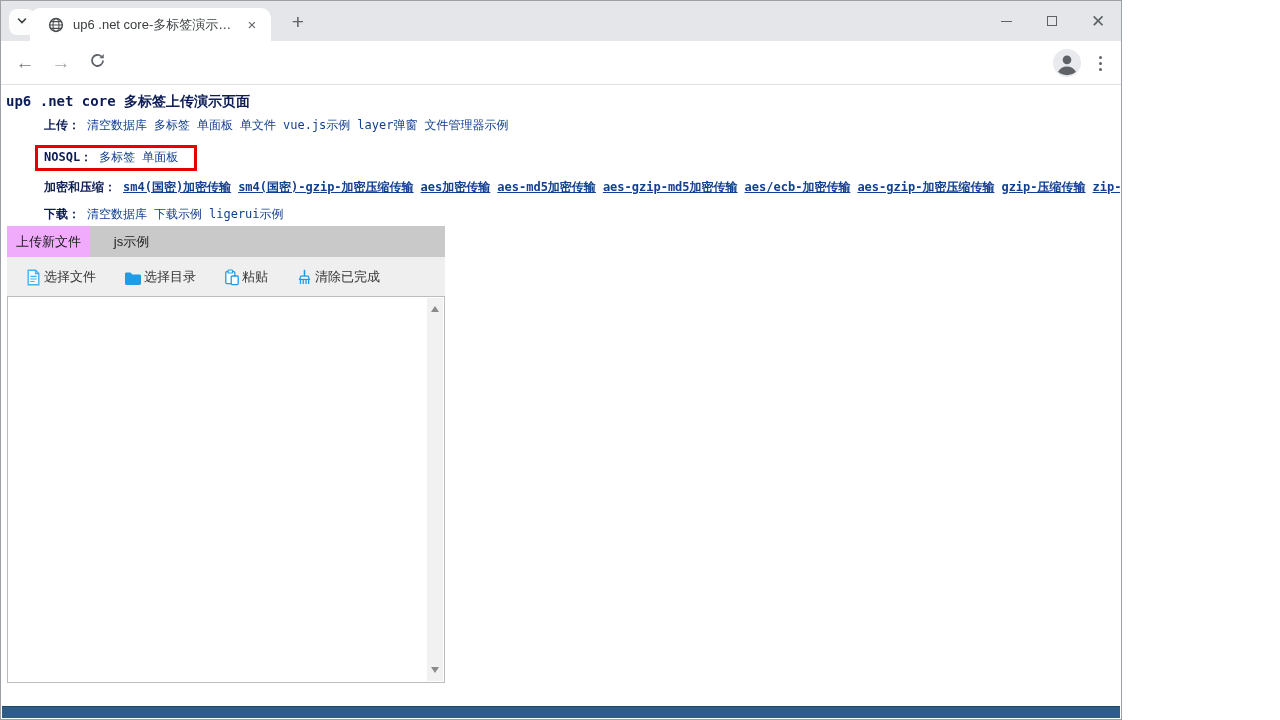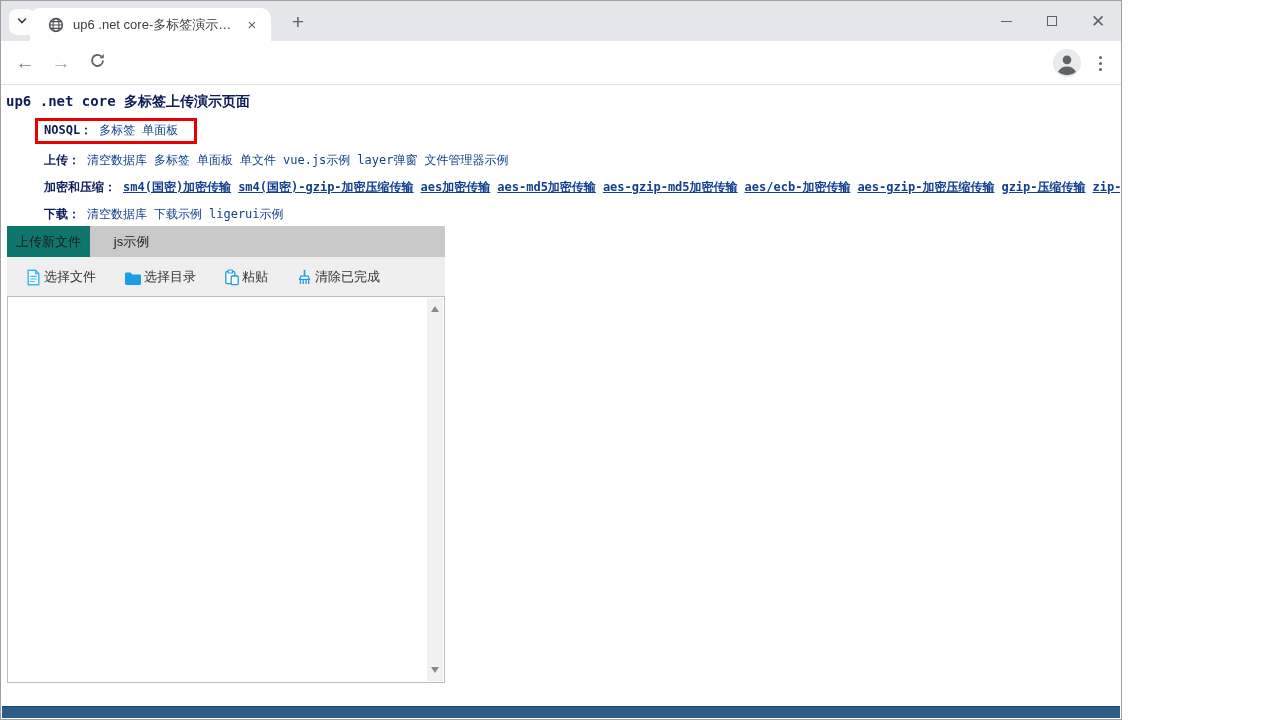--- a/index.html
+++ b/index.html
@@ -42,21 +42,21 @@
   .nav-row.boxed { margin-bottom:9px; }
   .nav-row.boxed .row-inner { border:3px solid #e60000; padding:2px 9px 3px 6px; }
   .nav-label { font-weight:bold; color:#0d1c55; margin-right:7px; }
   .nav-link { color:#123f8f; text-decoration:none; margin-right:7px; cursor:pointer; }
   .nav-row.underline .nav-link { text-decoration:underline;font-weight:bold; }
 
   
   .panel { position:absolute; left:5px; top:140px; width:438px; }
   .panel-tabs { display:flex; height:31px; background:#c9c9c9; }
   .panel-tab { width:83px; line-height:31px; text-align:center; font-size:13px; color:#1b1b1b; font-family:"Liberation Sans", sans-serif; cursor:pointer; }
-  .panel-tab.active { background:#0f766e; }
+  .panel-tab.active { background:#f0abfc; }
   .panel-toolbar { display:flex; align-items:center; height:39px; background:#efefef; padding-left:18px; gap:28px; }
   .tool-btn { display:flex; align-items:flex-end; gap:2px; font-size:13px; color:#333; font-family:"Liberation Sans", sans-serif; cursor:pointer; }
   .file-list { position:relative; height:387px; background:#fff; border:1px solid #bcbcbc; }
   .scrollbar { position:absolute; top:1px; right:1px; bottom:1px; width:16px; background:#f1f1f1; }
   .sb-arrow { position:absolute; left:4px; width:0; height:0; border-left:4px solid transparent; border-right:4px solid transparent; }
   .sb-up { top:8px; border-bottom:6px solid #8a8a8a; }
   .sb-down { bottom:8px; border-top:6px solid #8a8a8a; }
 
   .footer-bar { position:absolute; left:0; right:0; bottom:0; height:12px; background:#2d5c87; border-top:1px solid #1d4668; }
 </style>
@@ -120,22 +120,22 @@
         <i></i>
         <i></i>
         <i></i>
       </div>
   </div>
 
   <div class="page">
     <div class="page-heading">up6 .net core 多标签上传演示页面</div>
 
     <div class="nav-rows">
+        <div class="nav-row"><span class="row-inner"><span class="nav-label">上传：</span><a class="nav-link" href="#">清空数据库</a><a class="nav-link" href="#">多标签</a><a class="nav-link" href="#">单面板</a><a class="nav-link" href="#">单文件</a><a class="nav-link" href="#">vue.js示例</a><a class="nav-link" href="#">layer弹窗</a><a class="nav-link" href="#">文件管理器示例</a></span></div>
         <div class="nav-row boxed"><span class="row-inner"><span class="nav-label">NOSQL：</span><a class="nav-link" href="#">多标签</a><a class="nav-link" href="#">单面板</a></span></div>
-        <div class="nav-row"><span class="row-inner"><span class="nav-label">上传：</span><a class="nav-link" href="#">清空数据库</a><a class="nav-link" href="#">多标签</a><a class="nav-link" href="#">单面板</a><a class="nav-link" href="#">单文件</a><a class="nav-link" href="#">vue.js示例</a><a class="nav-link" href="#">layer弹窗</a><a class="nav-link" href="#">文件管理器示例</a></span></div>
         <div class="nav-row underline"><span class="row-inner"><span class="nav-label">加密和压缩：</span><a class="nav-link" href="#">sm4(国密)加密传输</a><a class="nav-link" href="#">sm4(国密)-gzip-加密压缩传输</a><a class="nav-link" href="#">aes加密传输</a><a class="nav-link" href="#">aes-md5加密传输</a><a class="nav-link" href="#">aes-gzip-md5加密传输</a><a class="nav-link" href="#">aes/ecb-加密传输</a><a class="nav-link" href="#">aes-gzip-加密压缩传输</a><a class="nav-link" href="#">gzip-压缩传输</a><a class="nav-link" href="#">zip-压缩传输</a></span></div>
         <div class="nav-row"><span class="row-inner"><span class="nav-label">下载：</span><a class="nav-link" href="#">清空数据库</a><a class="nav-link" href="#">下载示例</a><a class="nav-link" href="#">ligerui示例</a></span></div>
       </div>
 
     <div class="panel">
       <div class="panel-tabs">
           <div class="panel-tab active">上传新文件</div>
           <div class="panel-tab">js示例</div>
         </div>
       <div class="panel-toolbar">

